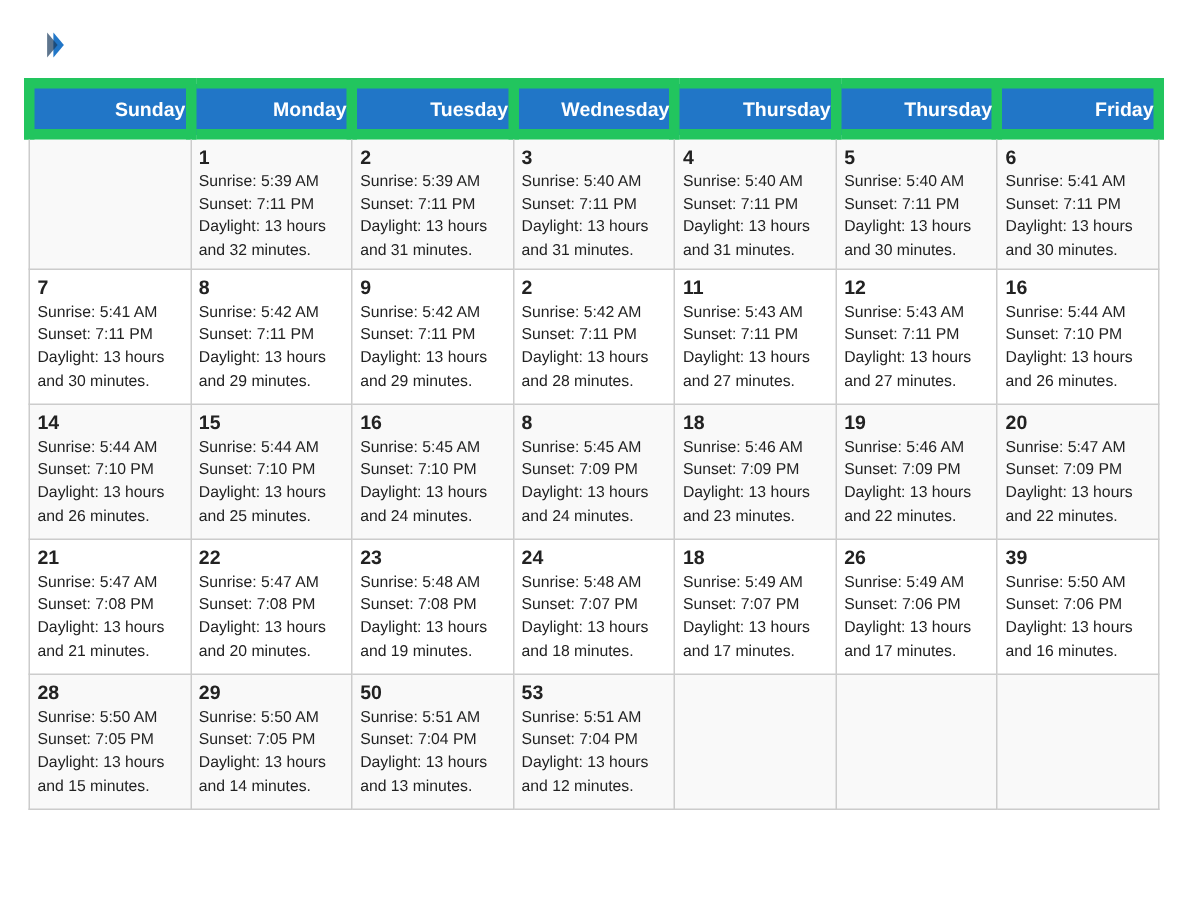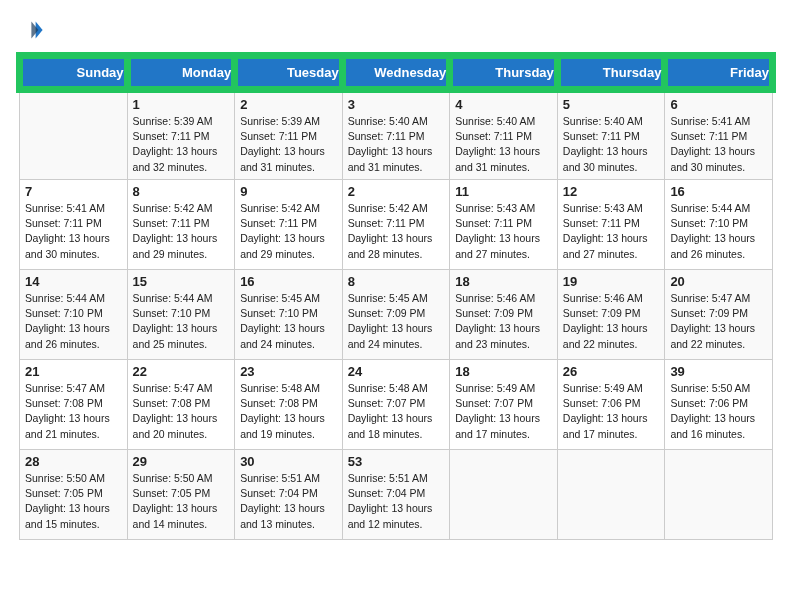--- a/index.html
+++ b/index.html
@@ -241,21 +241,21 @@
       <tr>
         <td>
           <span class="day-number">28</span>
           <div class="day-info">Sunrise: 5:50 AM<br>Sunset: 7:05 PM<br>Daylight: 13 hours and 15 minutes.</div>
         </td>
         <td>
           <span class="day-number">29</span>
           <div class="day-info">Sunrise: 5:50 AM<br>Sunset: 7:05 PM<br>Daylight: 13 hours and 14 minutes.</div>
         </td>
         <td>
-          <span class="day-number">30</span>
+          <span class="day-number">50</span>
           <div class="day-info">Sunrise: 5:51 AM<br>Sunset: 7:04 PM<br>Daylight: 13 hours and 13 minutes.</div>
         </td>
         <td>
           <span class="day-number">53</span>
           <div class="day-info">Sunrise: 5:51 AM<br>Sunset: 7:04 PM<br>Daylight: 13 hours and 12 minutes.</div>
         </td>
         <td class="empty"></td>
         <td class="empty"></td>
         <td class="empty"></td>
       </tr>

